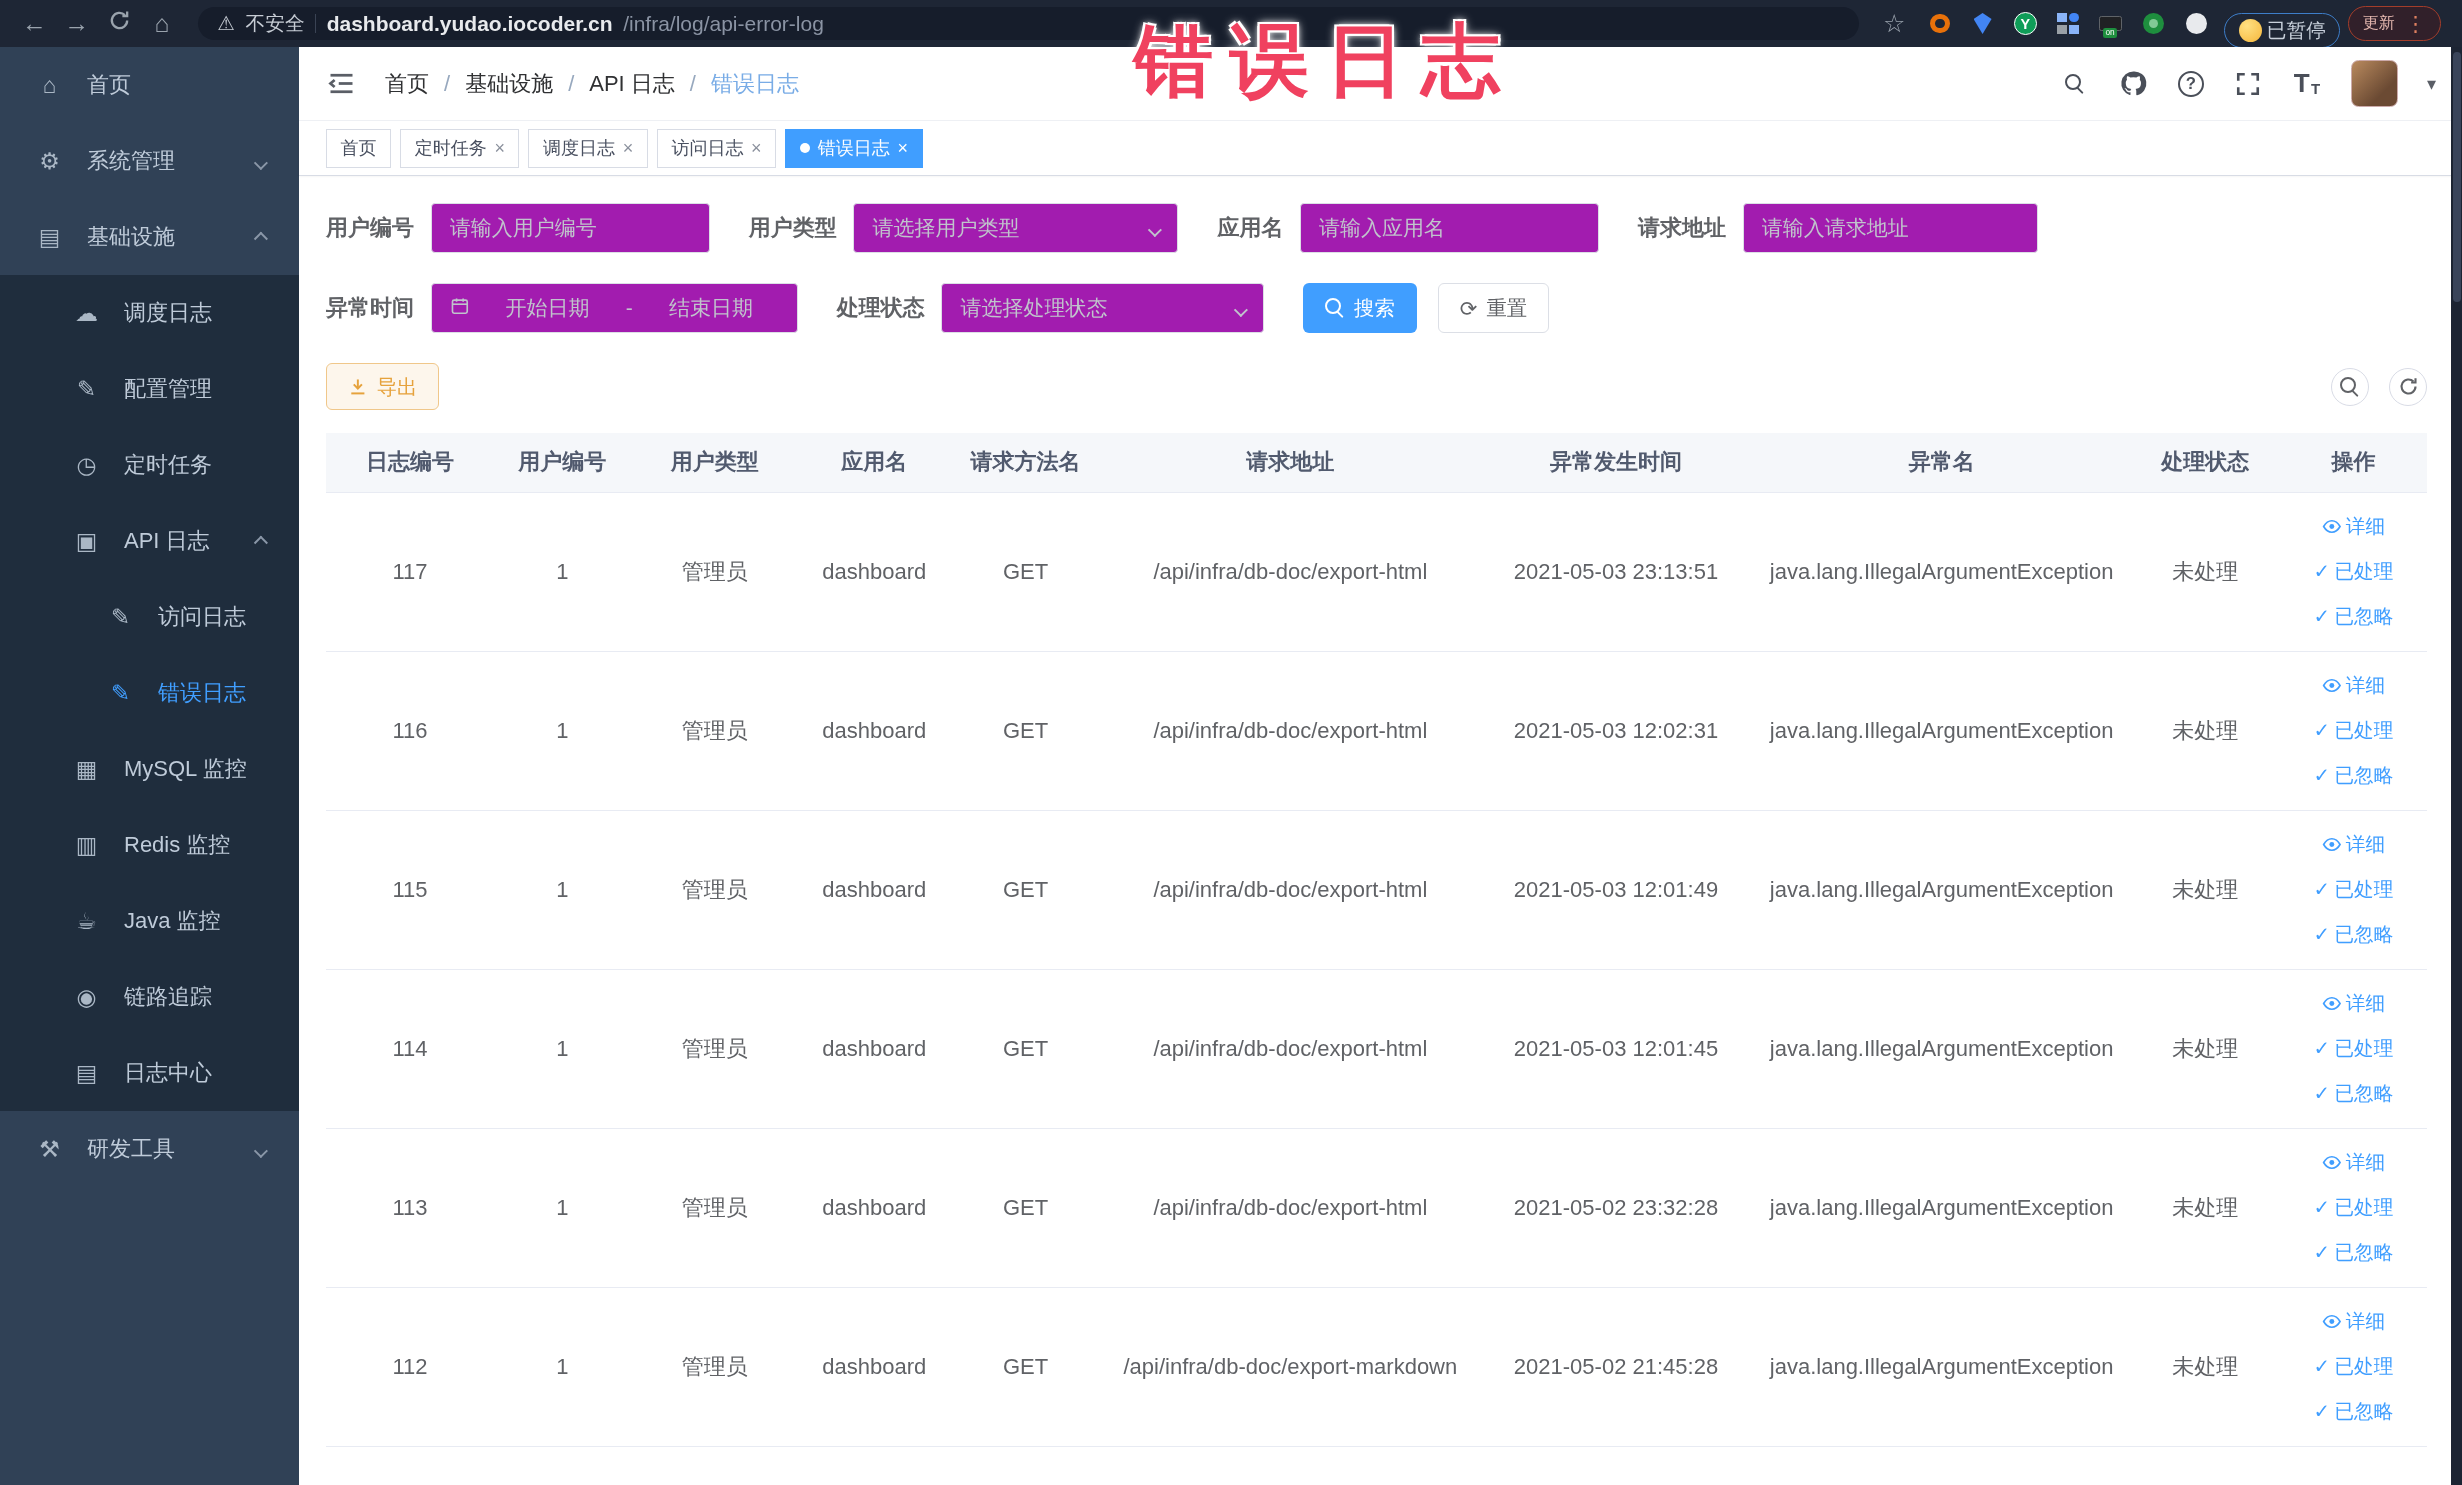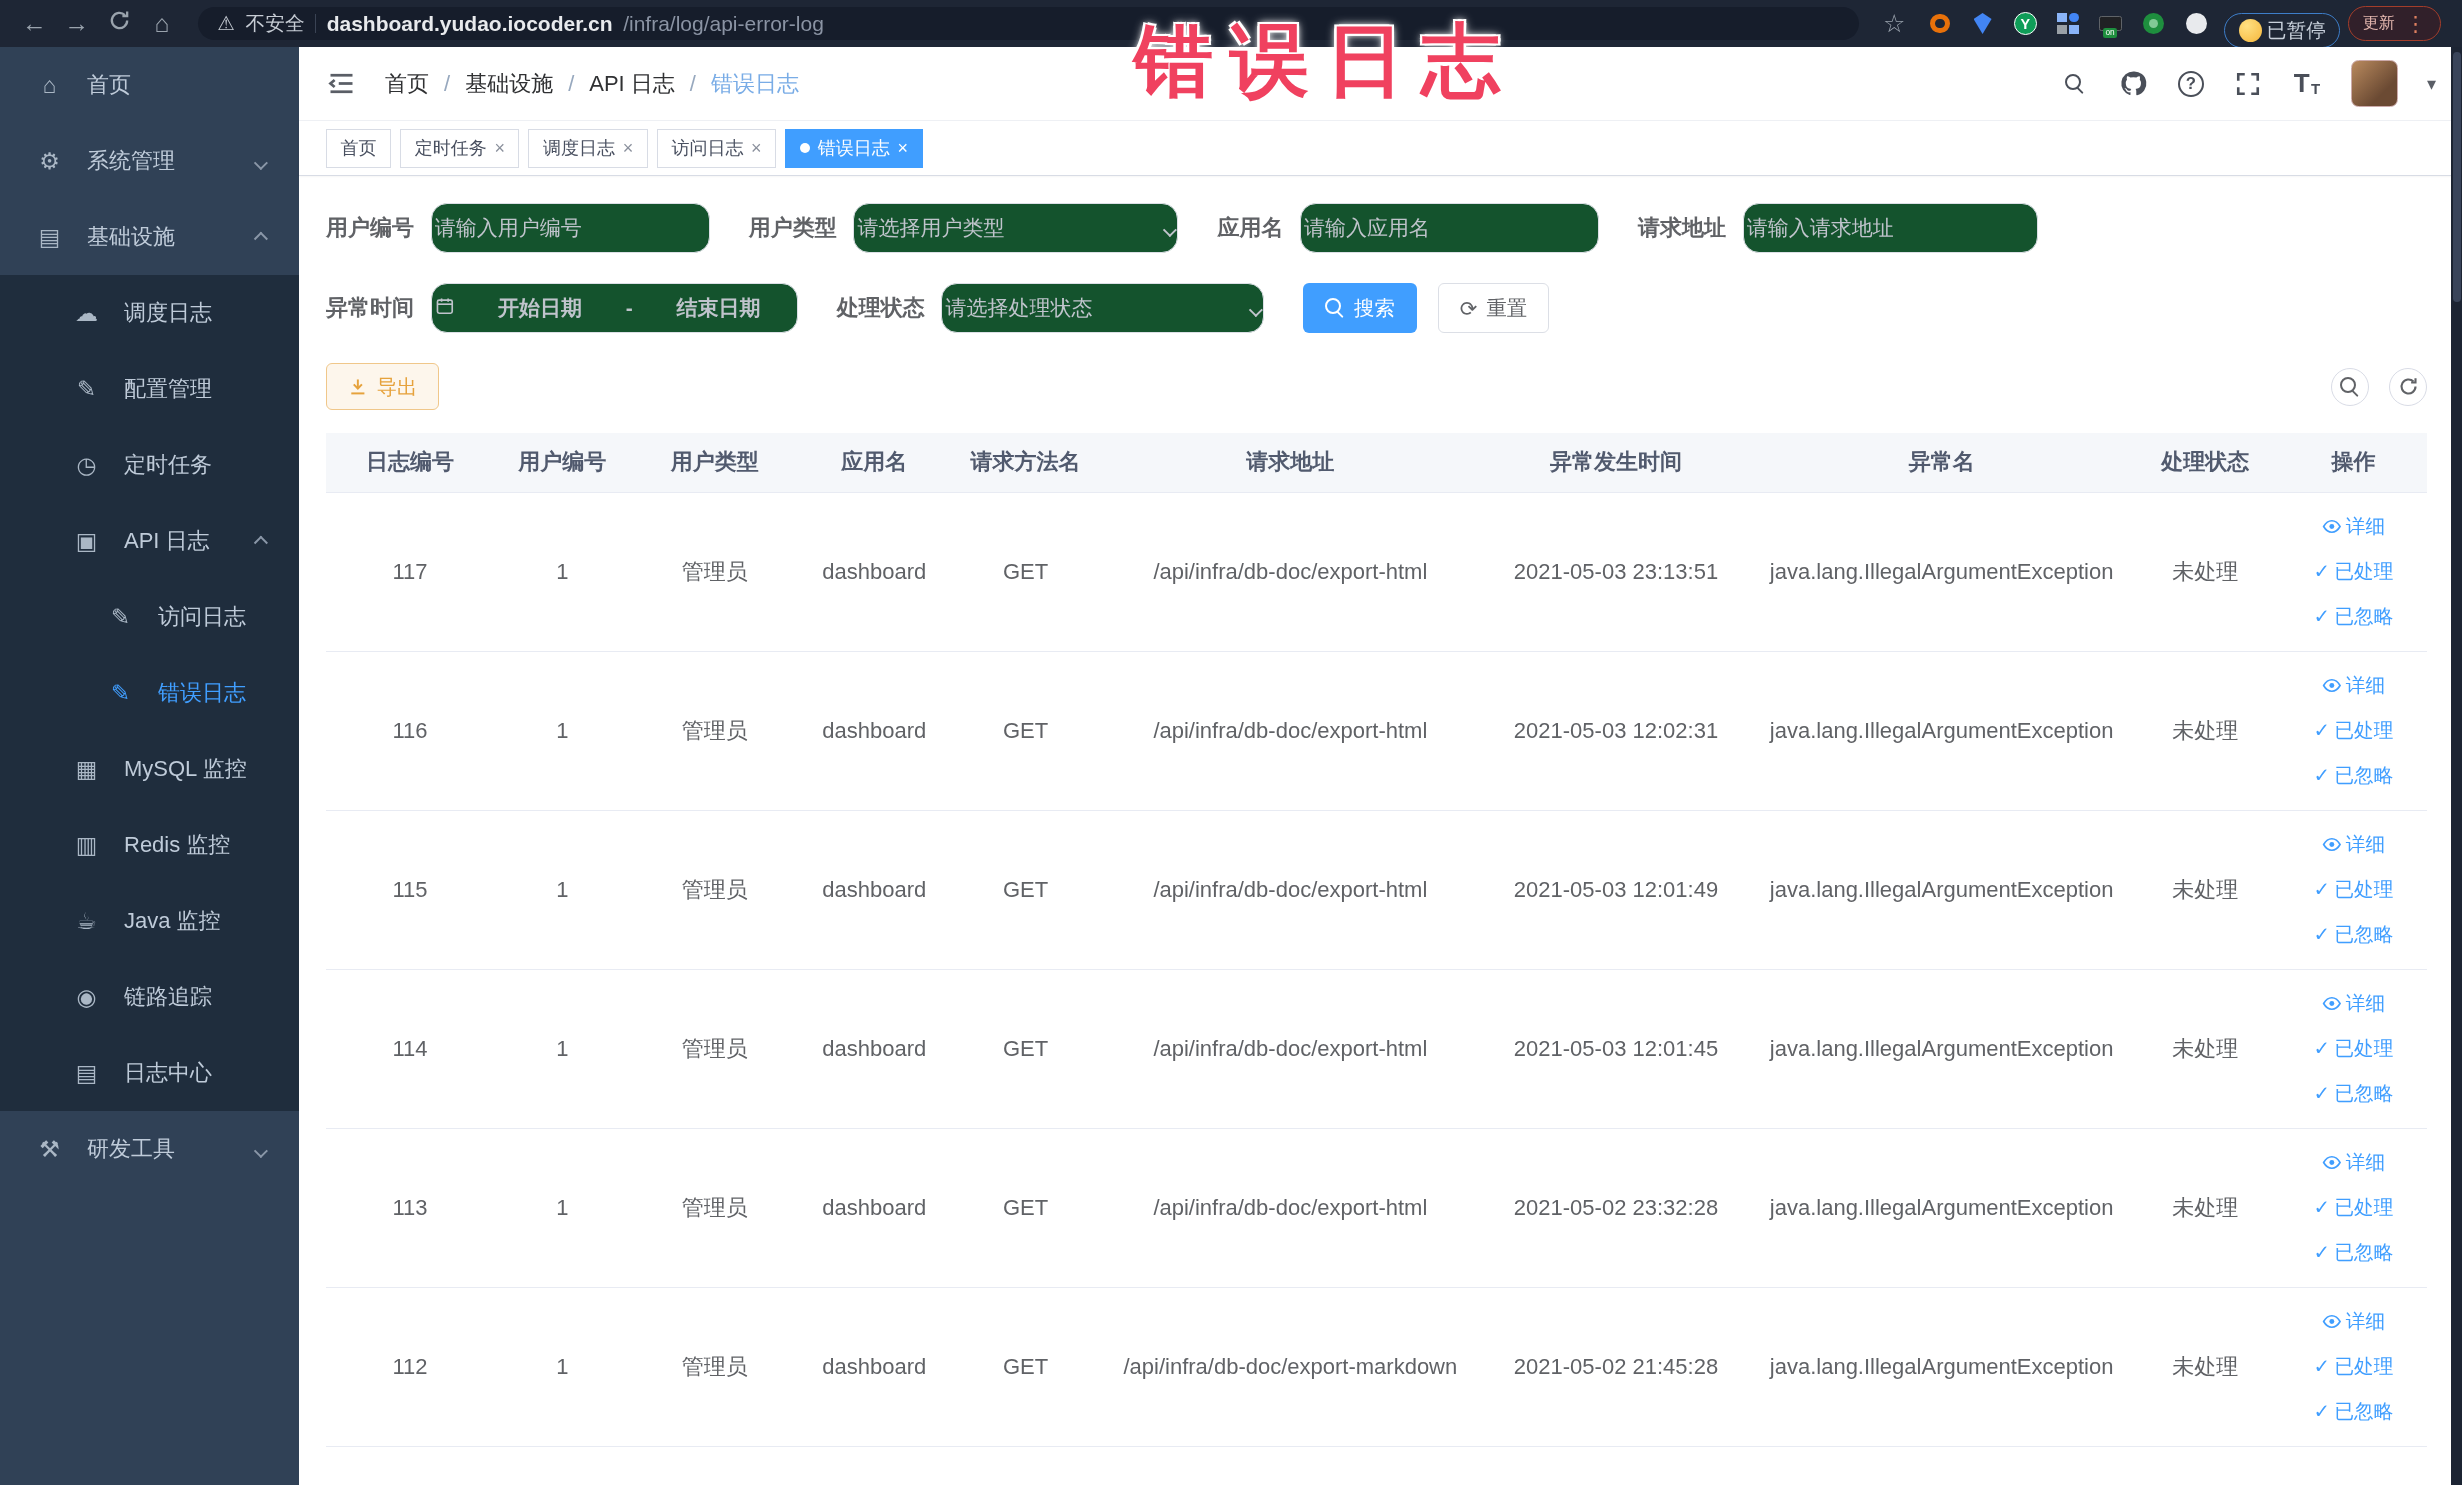--- a/index.html
+++ b/index.html
@@ -84,28 +84,28 @@
   .tag .x{font-size:18px;color:#8a909c;line-height:1;}
   .tag.active{background:var(--accent);border-color:var(--accent);color:#fff;}
   .tag.active .dot{display:inline-block;}
   .tag.active .x{color:#fff;}
 
   
   .content{flex:1;padding:27px 35px 0 27px;position:relative;min-width:0;}
   .filter-row{display:flex;align-items:center;margin-bottom:30px;}
   .f-group{display:flex;align-items:center;margin-right:39px;}
   .f-label{font-size:22px;font-weight:700;color:#606266;margin-right:16.7px;white-space:nowrap;}
-  .f-box{height:50px;border:0.8px solid #dcdfe6;border-radius:16px;background:#14532d;display:flex;align-items:center;padding:0 3px;gap:10.6px;color:#c0c4cc;font-size:21px;}
+  .f-box{height:50px;border:0.8px solid #dcdfe6;border-radius:4px;background:#a21caf;display:flex;align-items:center;padding:0 18px;gap:10.6px;color:#c0c4cc;font-size:21px;}
   .f-box .ph{color:#c0c4cc;white-space:nowrap;overflow:hidden;}
   .f-box .selch{margin-left:auto;color:#c0c4cc;}
   .fi-user-id{width:279px;}
   .fi-user-type{width:325px;}
   .fi-app-name{width:299px;}
   .fi-request-url{width:295px;}
-  .fi-exception-time{width:367px;justify-content:center;font-weight:bold;}
+  .fi-exception-time{width:367px;justify-content:center;}
   .fi-exception-time .ph{flex:1;text-align:center;}
   .fi-process-status{width:323px;}
   .btn{height:50px;border-radius:6px;font-size:20.4px;display:inline-flex;align-items:center;gap:9px;padding:0 21px;cursor:pointer;border:0.8px solid transparent;}
   .btn-search{background:var(--accent);color:#fff;}
   .btn-reset{background:#fff;border-color:#dcdfe6;color:#606266;margin-left:21px;}
   .btn-export{background:#fdf6ec;border-color:#f0c78a;color:var(--warning);height:47px;font-size:20.4px;}
   .export-row{display:flex;align-items:center;justify-content:space-between;margin:4.5px 0 23px;}
   .tool-circles{display:flex;gap:19.7px;align-items:center;}
   .circle-btn{width:38px;height:38px;border-radius:50%;border:0.8px solid #d9dce6;display:flex;align-items:center;justify-content:center;color:#606266;cursor:pointer;background:#fff;}
   .refresh-glyph{font-size:21px;line-height:1;}

